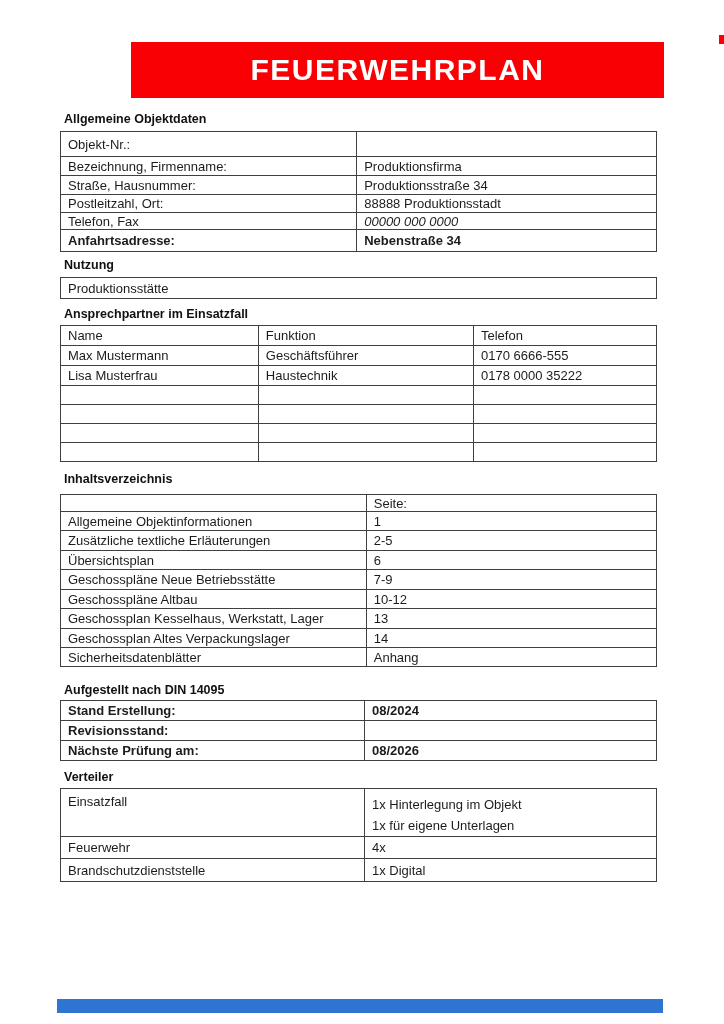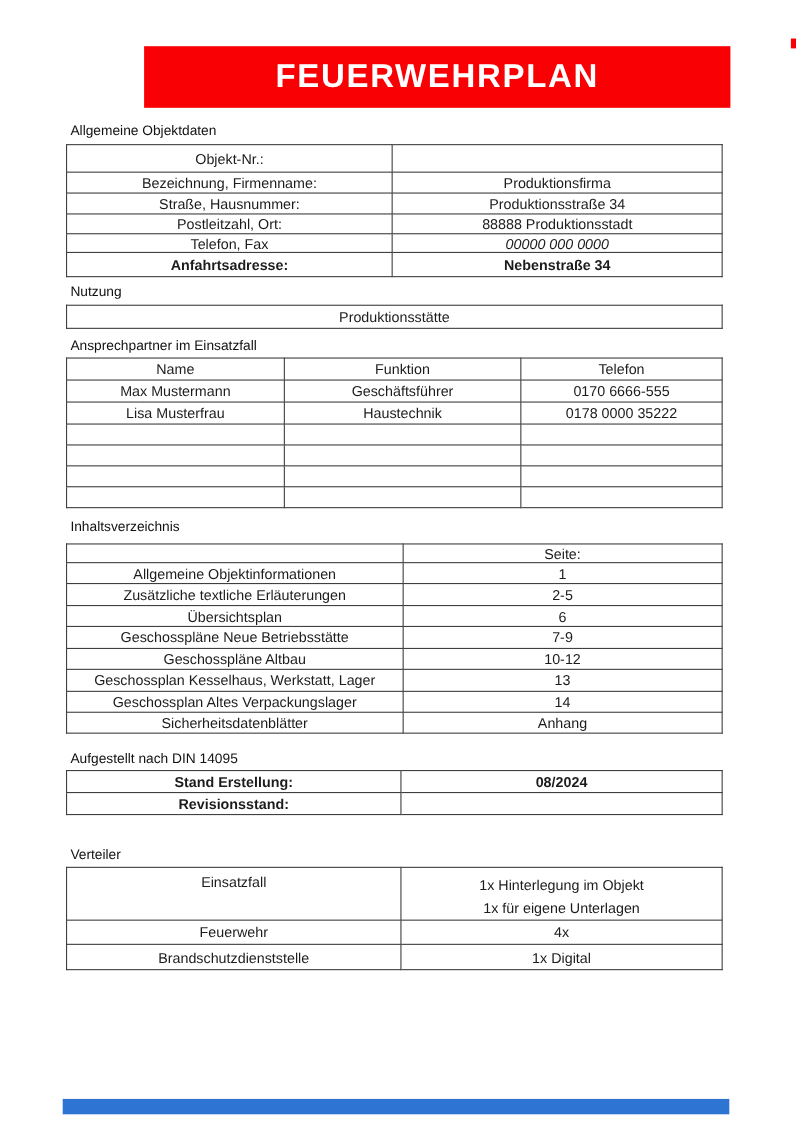--- a/index.html
+++ b/index.html
@@ -11,25 +11,25 @@
   .banner{
     position:absolute;left:97px;top:42px;width:533px;height:56px;
     background:#f80004;display:flex;align-items:center;justify-content:center;margin-left:34px;
   }
   .banner-title{
     color:#ffffff;font-size:30px;font-weight:bold;letter-spacing:1.5px;
     font-family:"Liberation Sans","DejaVu Sans",sans-serif;
   }
   .edge-speck{position:absolute;right:0;top:35px;width:5px;height:9px;background:#f80004;}
   .sec-h{
-    position:absolute;left:64px;margin:0;font-size:12.5px;font-weight:normal;color:#111111;
+    position:absolute;left:64px;margin:0;font-size:12.5px;font-weight:bold;color:#111111;
     line-height:15px;white-space:nowrap;
   }
   table.tbl{
-    position:absolute;left:60px;width:597px;border-collapse:collapse;table-layout:fixed;text-align:center;
+    position:absolute;left:60px;width:597px;border-collapse:collapse;table-layout:fixed;
   }
   table.tbl td{
     border:1px solid #3f3f3f;padding:0 7px;font-size:13px;color:#1c1c1c;
     vertical-align:middle;white-space:nowrap;overflow:hidden;background:#ffffff;
   }
   td.small-val{font-size:10.5px;font-style:italic;}
   tr.bold-row td{font-weight:bold;}
   td.bold-sm{font-weight:bold;font-size:11.5px;margin-top:41px;}
   table.din td{font-weight:bold;}
   .vline{line-height:21px;}
@@ -188,20 +188,24 @@
       </colgroup>
     <tbody>
       <tr style="height:20px">
         <td>Stand Erstellung:</td>
         <td>08/2024</td>
       </tr>
       <tr style="height:20px">
         <td>Revisionsstand:</td>
         <td></td>
       </tr>
+      <tr style="height:20px">
+        <td>Nächste Prüfung am:</td>
+        <td>08/2026</td>
+      </tr>
     </tbody>
   </table>
 
   <h2 class="sec-h" style="top:770px">Verteiler</h2>
   <table class="tbl" style="top:788px">
     <colgroup>
         <col style="width:51%">
         <col>
       </colgroup>
     <tbody>

